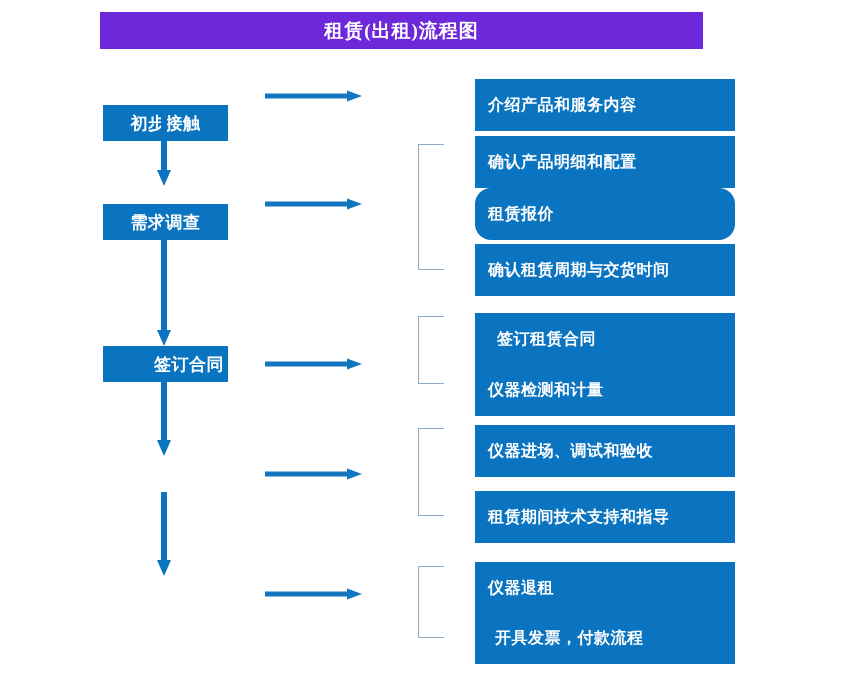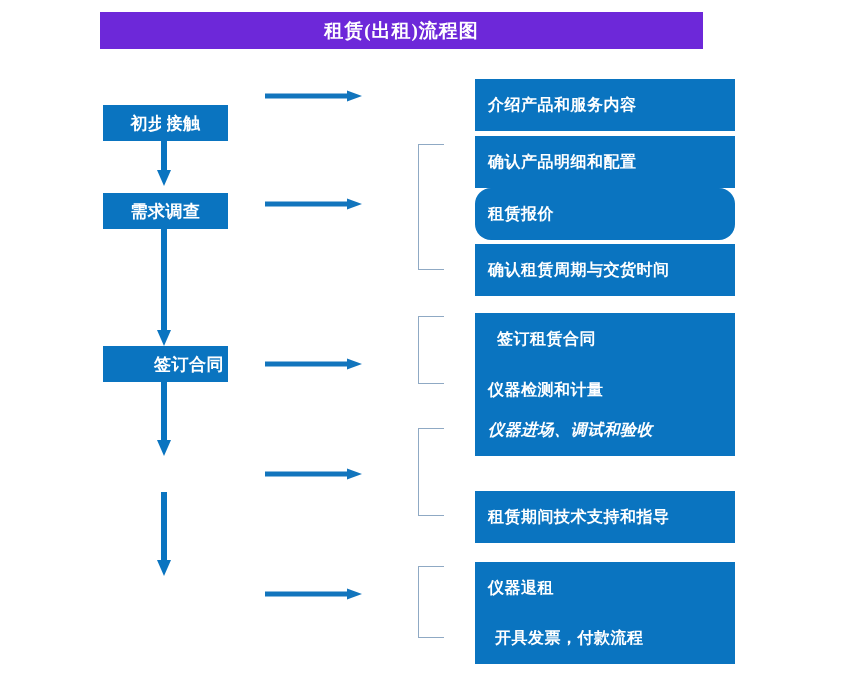--- a/index.html
+++ b/index.html
@@ -83,21 +83,21 @@
   }
 </style>
 </head>
 <body>
 
 <div id="canvas">
 
   <div class="title-bar">租赁(出租)流程图</div>
 
   <div class="box stage-box" style="top:78px;margin-top:27px;">初步接触</div>
-  <div class="box stage-box" style="top:193px;font-family:Liberation Mono, monospace;">需求调查</div>
+  <div class="box stage-box" style="top:204px;font-family:Liberation Mono, monospace;">需求调查</div>
   <div class="box stage-box" style="top:346px;padding-left:47px;">签订合同</div>
 
   <svg class="v-arrow" style="top:114px;  height:72px;" viewBox="0 0 18 72" preserveAspectRatio="none">
     <path d="M9 0 L9 58" stroke="#0a74c0" stroke-width="6" fill="none"></path>
     <path d="M9 72 L2 56 L16 56 Z" fill="#0a74c0"></path>
   </svg>
   <svg class="v-arrow" style="top:222px; height:124px;" viewBox="0 0 18 124" preserveAspectRatio="none">
     <path d="M9 0 L9 110" stroke="#0a74c0" stroke-width="6" fill="none"></path>
     <path d="M9 124 L2 108 L16 108 Z" fill="#0a74c0"></path>
   </svg>
@@ -138,19 +138,19 @@
 
   <div class="box detail-box" style="top:79px;">介绍产品和服务内容</div>
 
   <div class="box detail-box" style="top:136px;">确认产品明细和配置</div>
   <div class="box detail-box" style="top:188px;border-radius:16px;">租赁报价</div>
   <div class="box detail-box" style="top:244px;">确认租赁周期与交货时间</div>
 
   <div class="box detail-box" style="top:313px;padding-left:22px;">签订租赁合同</div>
   <div class="box detail-box" style="top:364px;">仪器检测和计量</div>
 
-  <div class="box detail-box" style="top:404px;font-style:italic;">仪器进场、调试和验收</div>
+  <div class="box detail-box" style="top:425px;">仪器进场、调试和验收</div>
   <div class="box detail-box" style="top:491px;">租赁期间技术支持和指导</div>
 
   <div class="box detail-box" style="top:562px;">仪器退租</div>
   <div class="box detail-box" style="top:612px;padding-left:20px;">开具发票，付款流程</div>
 
 </div>
 
 </body></html>

